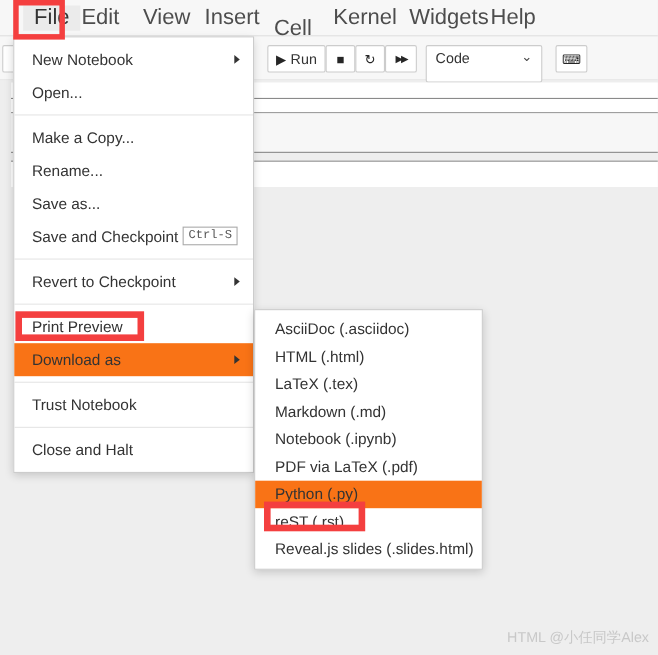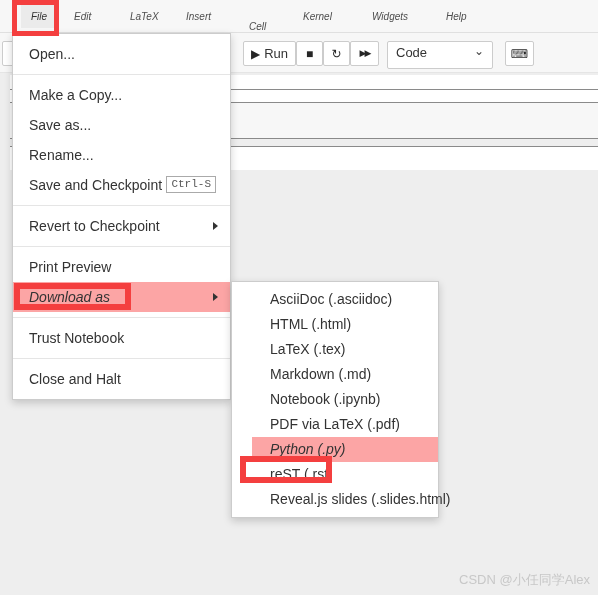--- a/index.html
+++ b/index.html
@@ -22,26 +22,25 @@
     left: 0; top: 0;
     width: 598px;
     height: 33px;
     background: #f7f7f7;
     border-bottom: 1px solid #e0e0e0;
     box-sizing: border-box;
   }
   .menubar-item {
     position: absolute;
     top: 7px;
-    font-size: 10px;
+    font-size: 20px;
     color: #4d4d4d;
     line-height: 19px;
     padding: 0 2px;
     white-space: nowrap;
-    font-style: italic;
   }
   .menubar-item.active {
     background: #ebebeb;
     color: #333;
     padding: 2px 10px;
     top: 5px;
   }
 
   
   #file-highlight-box {
@@ -87,21 +86,21 @@
   }
   .tb-glyph { font-size: 12px; color: #262626; line-height: 1; }
   #tb-cut { left: 2px; width: 32px; }
   #tb-run { left: 243px; width: 53px; }
   #tb-stop { left: 296px; width: 27px; }
   #tb-restart { left: 323px; width: 27px; }
   #tb-restart-run { left: 350px; width: 29px; }
   #tb-select {
     position: absolute;
     left: 387px; top: 8px;
-    width: 106px; height: 28px;
+    width: 106px; height: 34px;
     background: #fff;
     border: 1px solid #ccc;
     border-radius: 2px;
     box-sizing: border-box;
     font-size: 13px;
     color: #333;
     text-decoration: underline;
   }
   #tb-select .sel-label {
     position: absolute; left: 8px; top: 3px;
@@ -159,23 +158,22 @@
     padding: 0 16px;
     font-size: 14px;
     color: #333;
     white-space: nowrap;
     box-sizing: border-box;
   }
   #download-submenu .menu-item {
     height: 25px;
     line-height: 25px;
     padding: 0 18px;
-    margin-left: 20px;
-  }
-  .menu-item.hl { background: #fca5a5; font-style: italic; }
+  }
+  .menu-item.hl { background: #f97316; }
   .menu-sep {
     height: 1px;
     background: #e5e5e5;
     margin: 5px 0;
   }
   .caret {
     position: absolute;
     right: 12px;
     top: 50%;
     margin-top: -4px;
@@ -263,35 +261,36 @@
   <div class="cellbox" style="top:70px;height:35px;"></div>
   <div class="cellline" style="top:105px;"></div>
   <div class="cellwhite" style="top:113px;height:24px;"></div>
   <div class="cellline" style="top:113px;"></div>
 </div>
 
 <div id="menubar"></div>
 <div id="menubar-items">
     <div class="menubar-item active" style="left: 21px;">File</div>
     <div class="menubar-item" style="left: 72px;">Edit</div>
-    <div class="menubar-item" style="left: 128px;">LaTeX</div>
+    <div class="menubar-item" style="left: 128px;">View</div>
     <div class="menubar-item" style="left: 184px; text-align: right;">Insert</div>
     <div class="menubar-item" style="left: 247px; margin-top: 10px;">Cell</div>
     <div class="menubar-item" style="left: 301px;">Kernel</div>
     <div class="menubar-item" style="left: 370px;">Widgets</div>
     <div class="menubar-item" style="left: 444px;">Help</div>
   </div>
 <div id="file-highlight-box"></div>
 
 <div class="menu" id="file-menu">
+    <div class="menu-item"><span>New Notebook</span><span class="caret"></span></div>
     <div class="menu-item"><span>Open...</span></div>
     <div class="menu-sep"></div>
     <div class="menu-item"><span>Make a Copy...</span></div>
+    <div class="menu-item"><span>Rename...</span></div>
     <div class="menu-item"><span>Save as...</span></div>
-    <div class="menu-item"><span>Rename...</span></div>
     <div class="menu-item"><span>Save and Checkpoint</span><span class="kbd">Ctrl-S</span></div>
     <div class="menu-sep"></div>
     <div class="menu-item"><span>Revert to Checkpoint</span><span class="caret"></span></div>
     <div class="menu-sep"></div>
     <div class="menu-item"><span>Print Preview</span></div>
     <div class="menu-item hl"><span>Download as</span><span class="caret"></span></div>
     <div class="menu-sep"></div>
     <div class="menu-item"><span>Trust Notebook</span></div>
     <div class="menu-sep"></div>
     <div class="menu-item"><span>Close and Halt</span></div>
@@ -305,13 +304,13 @@
     <div class="menu-item"><span>Notebook (.ipynb)</span></div>
     <div class="menu-item"><span>PDF via LaTeX (.pdf)</span></div>
     <div class="menu-item hl"><span>Python (.py)</span></div>
     <div class="menu-item"><span>reST (.rst)</span></div>
     <div class="menu-item"><span>Reveal.js slides (.slides.html)</span></div>
   </div>
 
 <div class="redbox" id="download-redbox"></div>
 <div class="redbox" id="python-redbox"></div>
 
-<div id="watermark">CSDN @小任同学Alex</div>
+<div id="watermark">HTML @小任同学Alex</div>
 
 </body></html>

